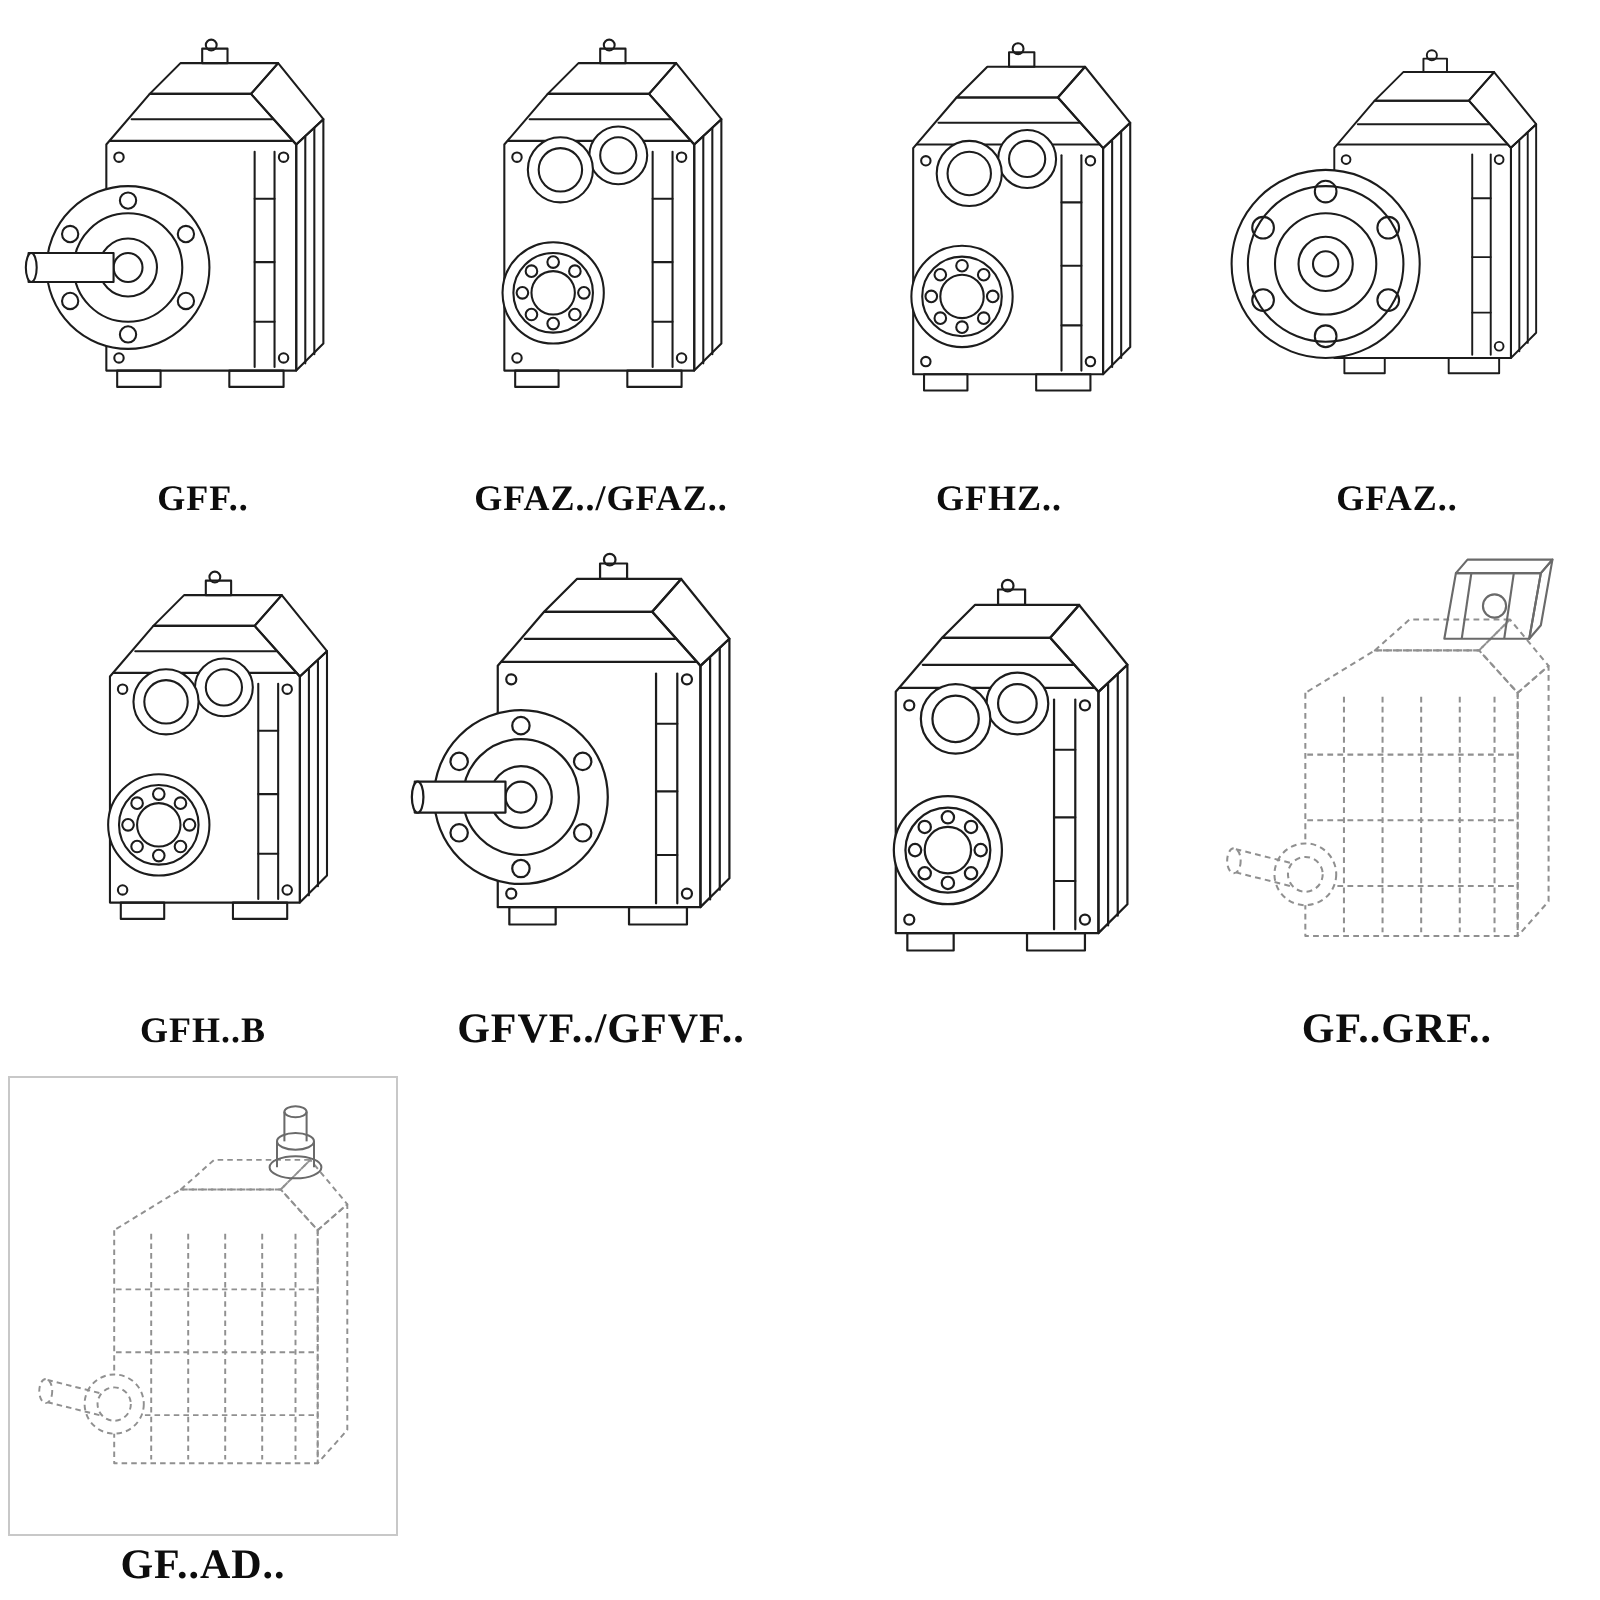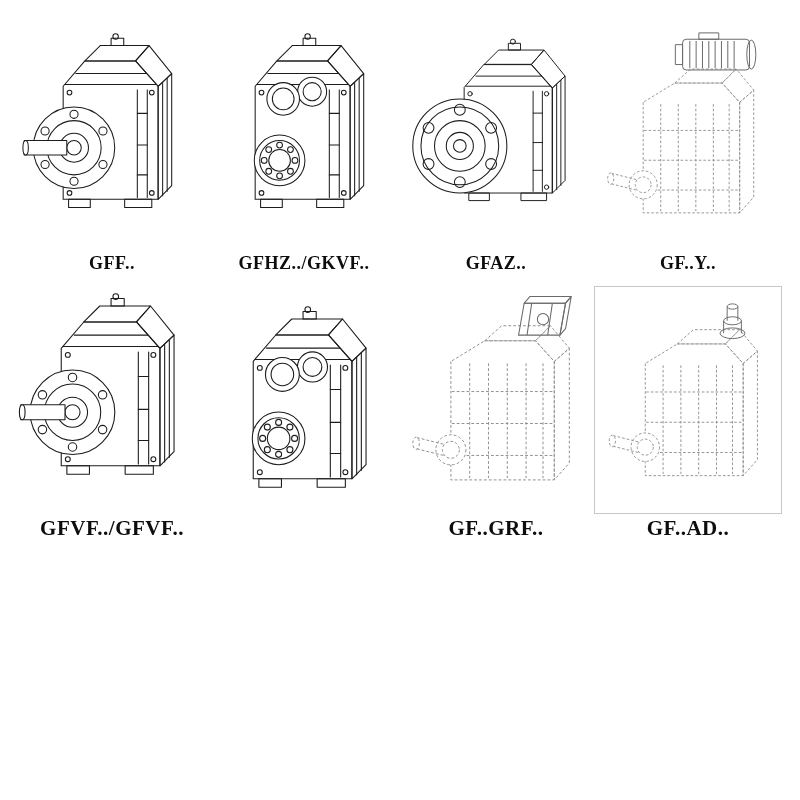--- a/index.html
+++ b/index.html
@@ -5,21 +5,21 @@
 <style>
   * { margin:0; padding:0; box-sizing:border-box; }
   html,body { width:800px; height:800px; background:#ffffff; overflow:hidden; }
   body { font-family:"Liberation Serif", serif; color:#0d0d0d; }
 
   .catalog {
     width:800px; height:676px;
     display:grid;
     grid-template-columns:repeat(4, 1fr);
     grid-template-rows:266px 266px 268px;
-    padding:16px;
+    padding:2px;
   }
   .cell {
     display:flex; flex-direction:column;
     align-items:center; justify-content:flex-end;
     padding:4px 2px 8px 2px;
     overflow:hidden;
   }
   .art {
     flex:1 1 auto;
     display:flex; align-items:center; justify-content:center;
@@ -206,45 +206,52 @@
     </div>
     <figcaption class="label">GFF..</figcaption>
   </figure>
 
   <figure class="cell">
     <div class="art">
       <svg viewBox="0 0 200 230">
           <use href="#gb-bore" class="solid"></use>
         </svg>
     </div>
-    <figcaption class="label">GFHZ../GKVF..</figcaption>
-  </figure>
-
+    <figcaption class="label">GFAZ../GFAZ..</figcaption>
+  </figure>
+
+  <figure class="cell">
+    <div class="art">
+      <svg viewBox="0 0 200 230">
+          <use href="#gb-bore" class="solid" transform="translate(6,2)"></use>
+        </svg>
+    </div>
+    <figcaption class="label">GFHZ..</figcaption>
+  </figure>
 
   <figure class="cell">
     <div class="art">
       <svg viewBox="0 0 200 230">
           <use href="#gb-ff" class="solid"></use>
         </svg>
     </div>
     <figcaption class="label">GFAZ..</figcaption>
   </figure>
 
 
-
-
-  <figure class="cell">
-    <div class="art">
-      <svg viewBox="0 0 200 230">
-        <use href="#gb-box" class="dashed" transform="translate(0,6) scale(0.97)"></use>
-        <use href="#att-motor" class="attach"></use>
-      </svg>
-    </div>
-    <figcaption class="label">GF..Y..</figcaption>
-  </figure>
+  <figure class="cell">
+    <div class="art">
+      <svg viewBox="0 0 200 230">
+          <use href="#gb-bore" class="solid" transform="translate(2,0)"></use>
+        </svg>
+    </div>
+    <figcaption class="label">GFH..B</figcaption>
+  </figure>
+
+
 
   <figure class="cell big">
     <div class="art">
       <svg viewBox="0 0 200 230">
           <use href="#gb-flange" class="solid"></use>
         </svg>
     </div>
     <figcaption class="label">GFVF../GFVF..</figcaption>
   </figure>
 

